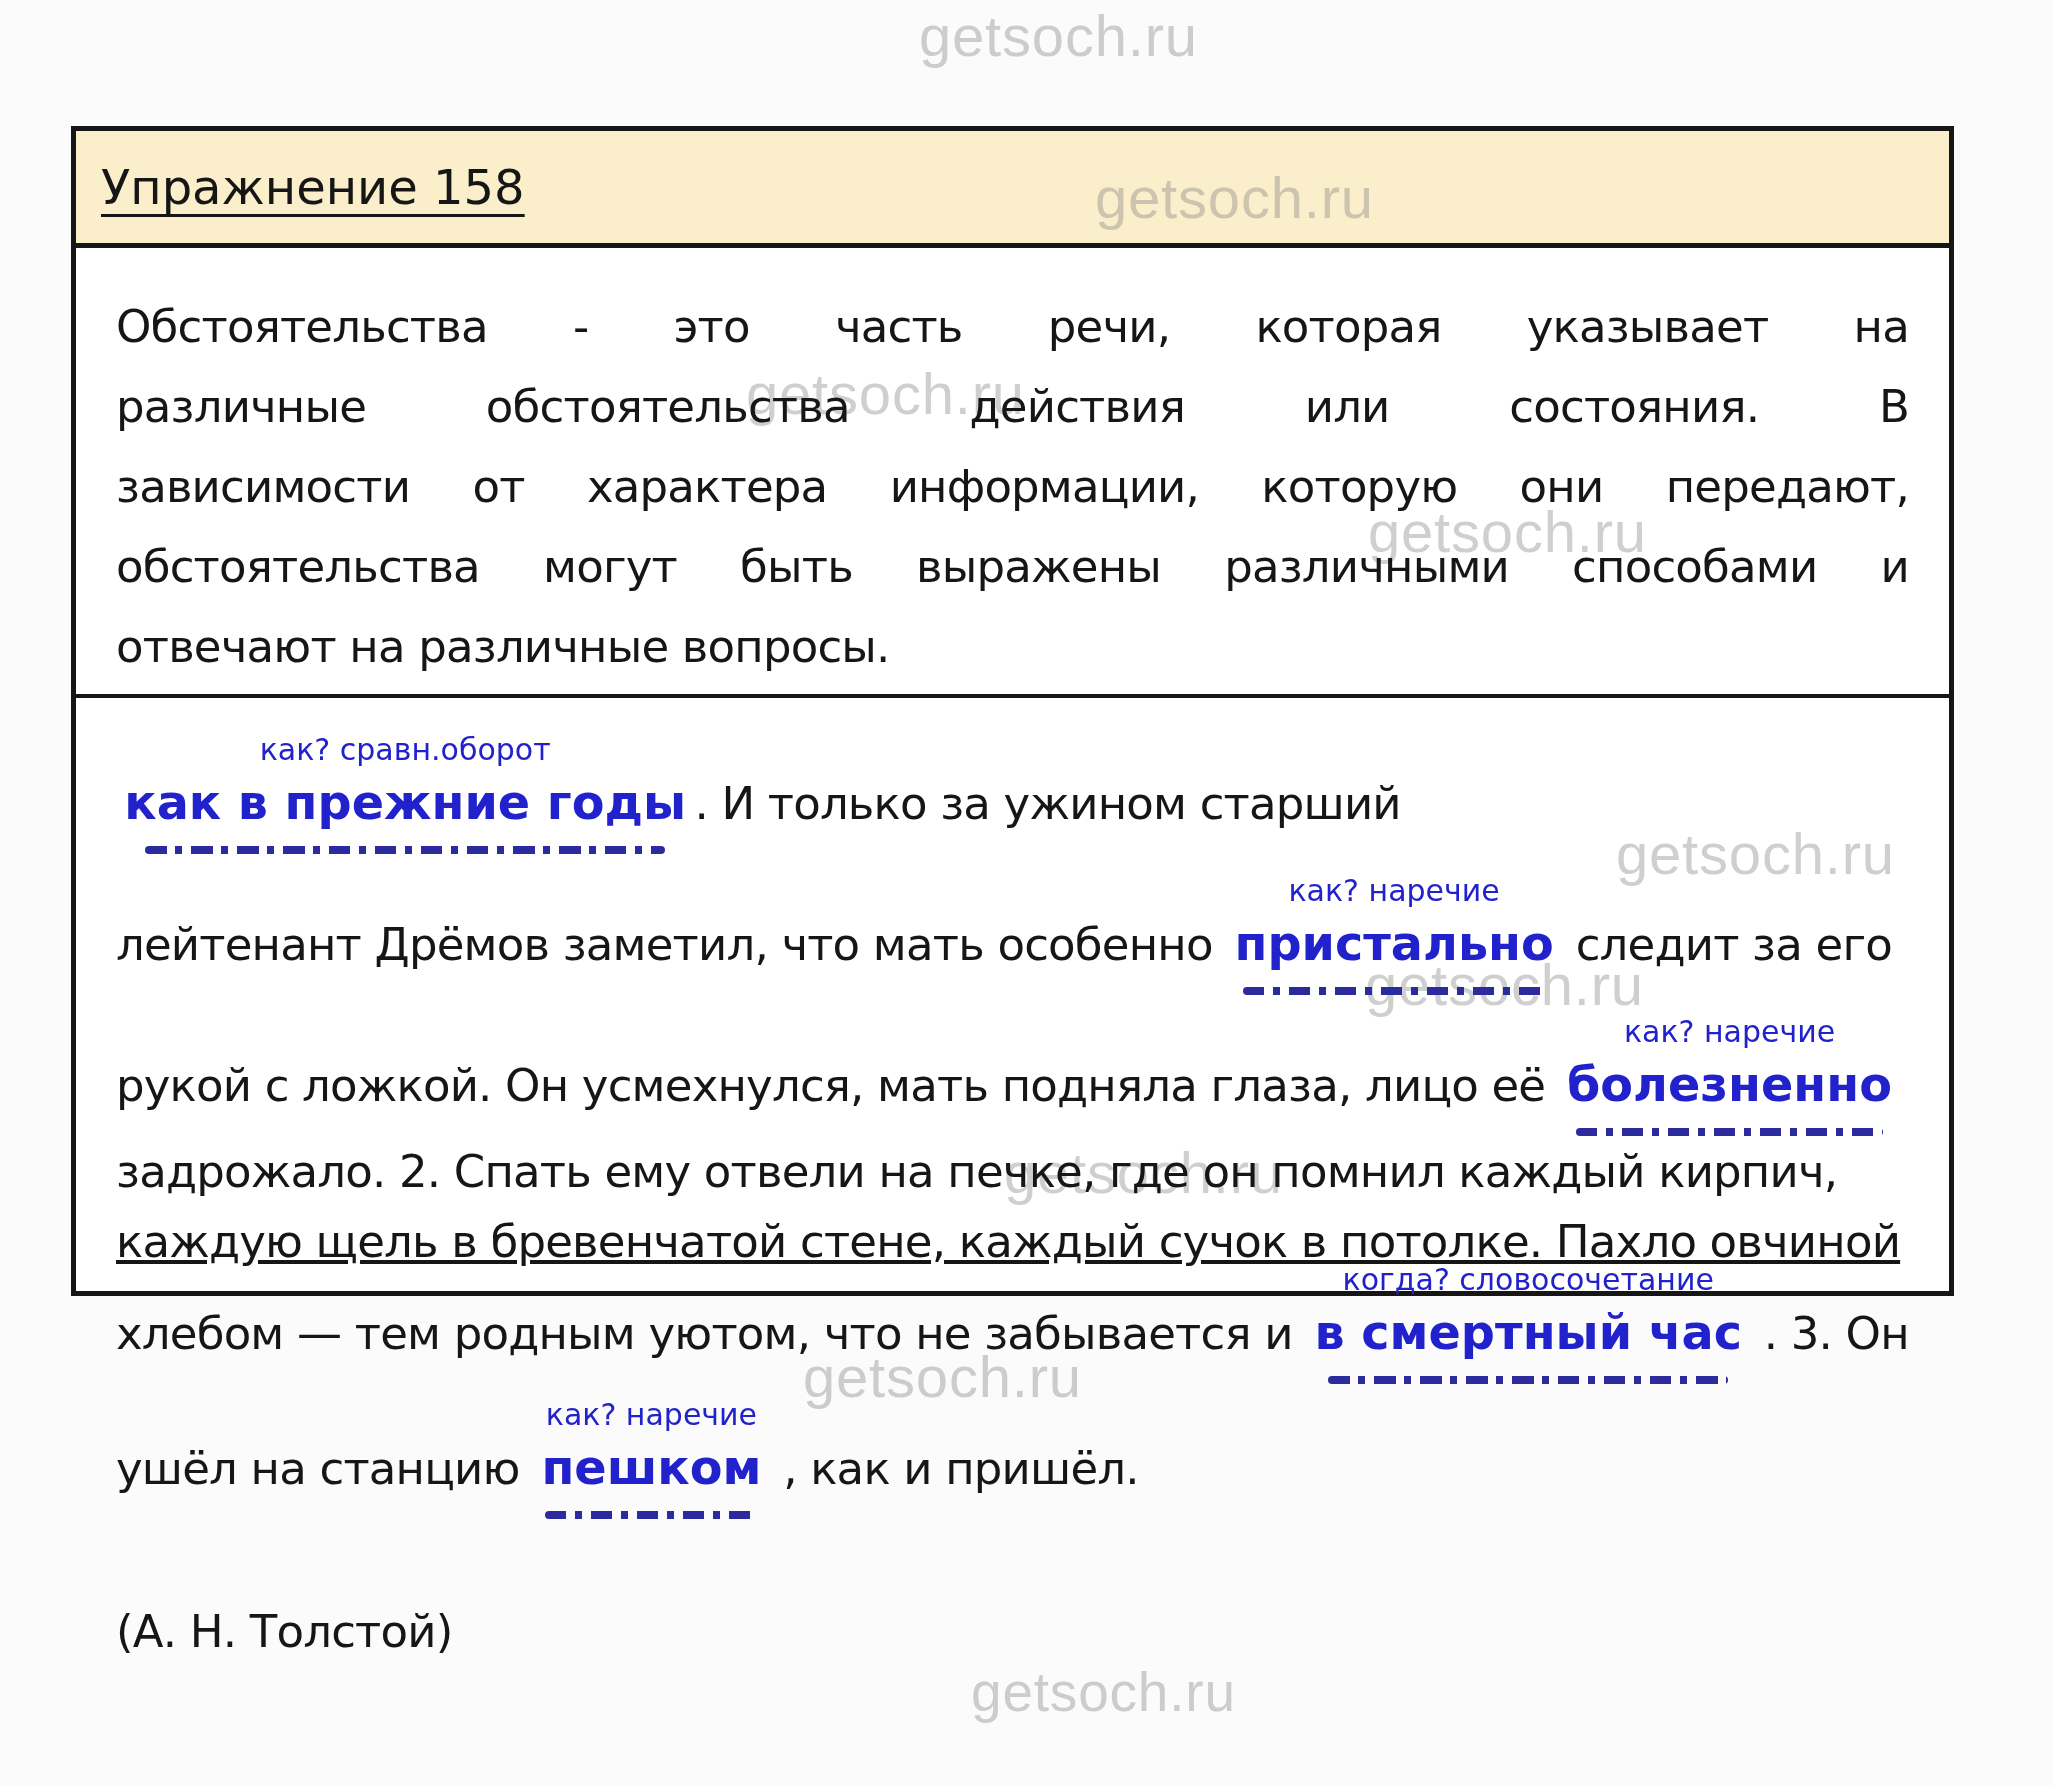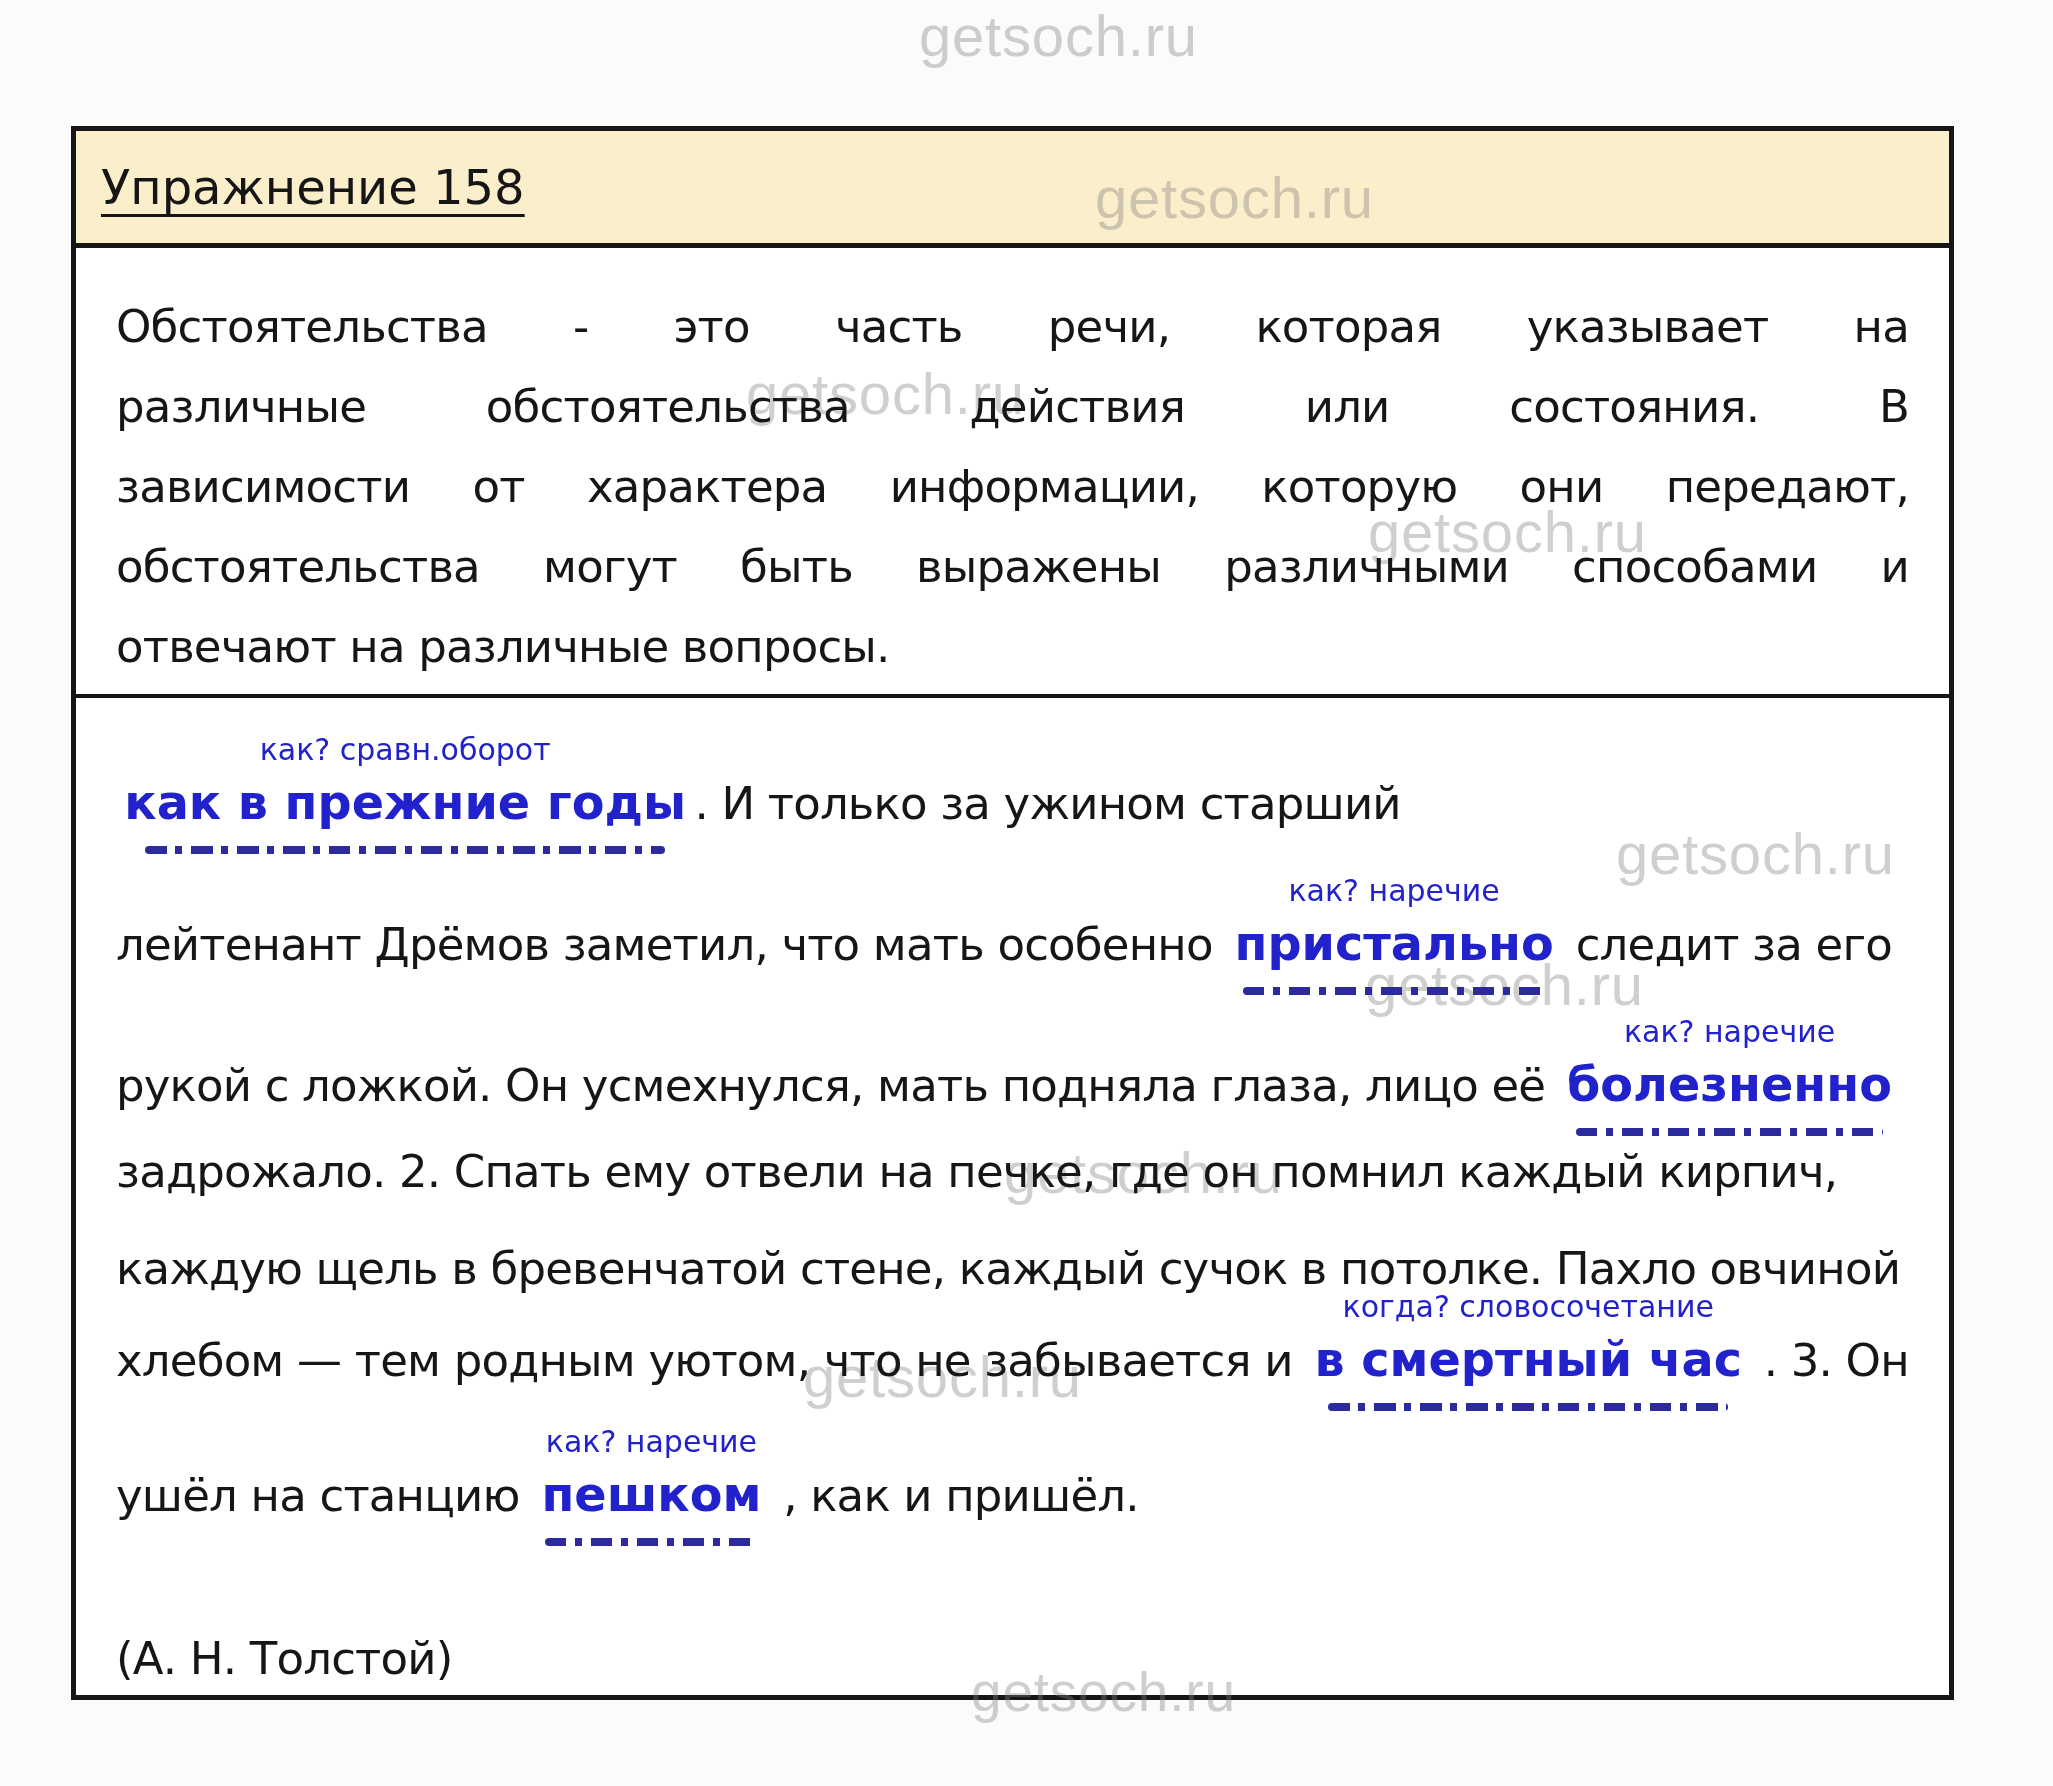--- a/index.html
+++ b/index.html
@@ -19,21 +19,21 @@
     font-size:58px;
     color:rgba(128,128,128,0.38);
     letter-spacing:0.8px;
     white-space:nowrap;
     pointer-events:none;
   }
   
   .doc-box{
     position:absolute;
     left:71px; top:126px;
-    width:1883px; height:1574px;
+    width:1883px; height:1170px;
     box-sizing:border-box;
     border:5px solid #161616;
     background:#ffffff;
   }
   .doc-header{
     height:117px;
     box-sizing:border-box;
     background:#fbeecb;
     border-bottom:5px solid #161616;
     padding:28px 0 0 25px;
@@ -71,21 +71,21 @@
     position:relative; z-index:2;
     font-size:45px;
     line-height:61px;
     letter-spacing:-0.8px;
     white-space:nowrap;
   }
   .mt-a{margin-top:33px;}
   .mt-b{margin-top:79px;}
   .mt-c{margin-top:79px;}
   .mt-d{margin-top:25px;}
-  .mt-e{margin-top:36px;}
+  .mt-e{margin-top:9px;text-decoration:underline;}
   .mt-f{margin-top:30px;}
   .mt-g{margin-top:73px;}
   .mt-h{margin-top:106px;}
   .marked{
     display:inline-block;
     position:relative;
     color:#2222cc;
     font-weight:bold;
     font-size:1.06em;
     padding:0 8.3px;

